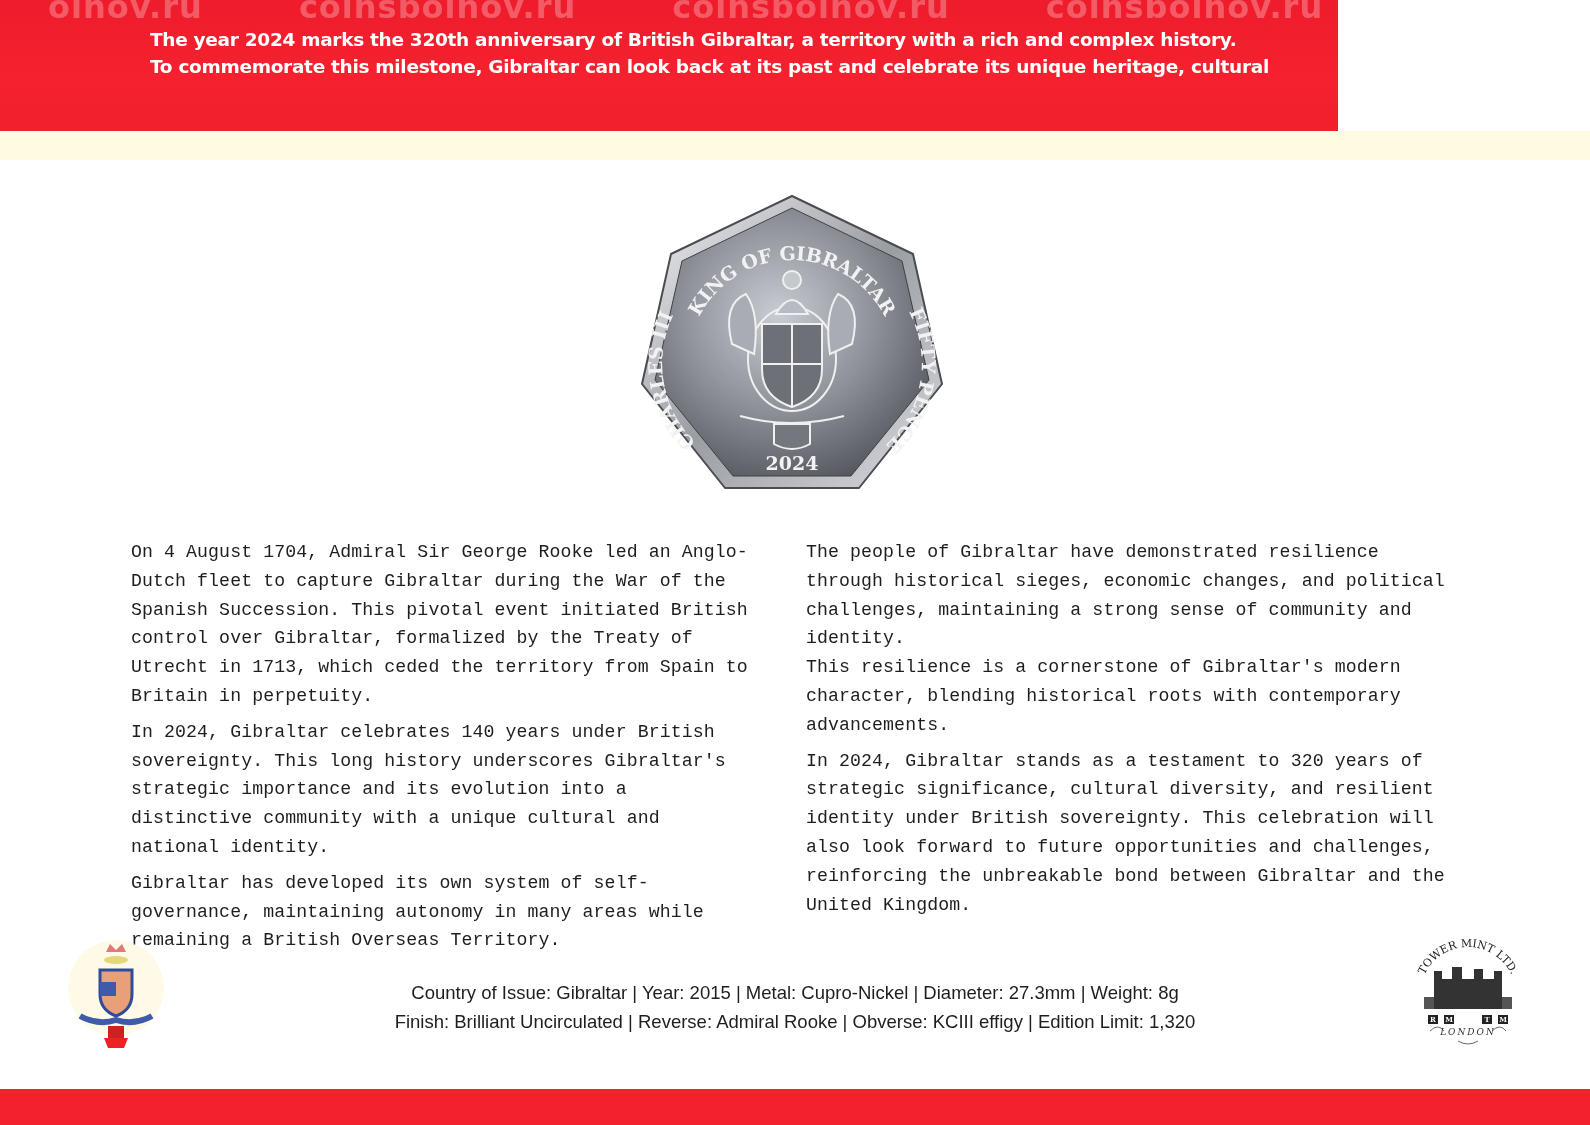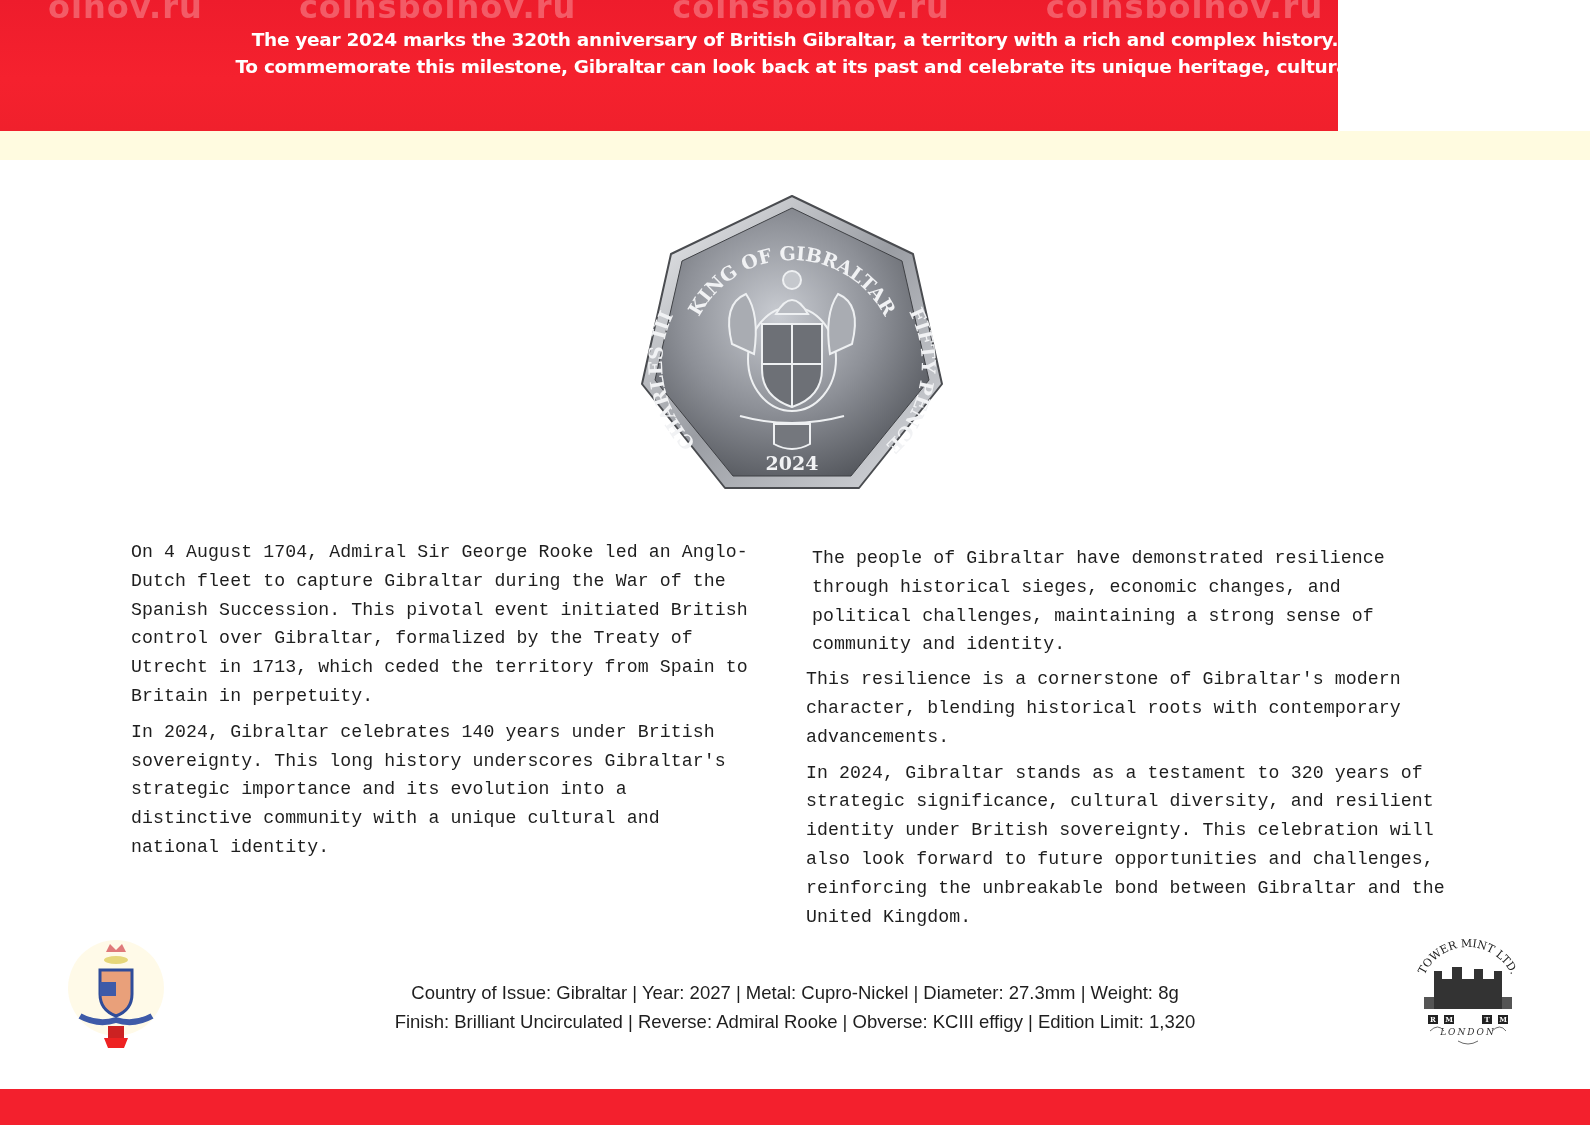--- a/index.html
+++ b/index.html
@@ -19,21 +19,21 @@
   }
   .watermark-row {
     position: absolute; left: 0; top: -12px; width: 1590px; height: 30px;
     display: flex; justify-content: space-around;
     font-family: "DejaVu Sans", sans-serif; font-weight: bold;
     font-size: 32px; color: rgba(255,255,255,0.28); letter-spacing: 1px;
     white-space: nowrap;
   }
   .intro {
     position: absolute; left: 150px; top: 26px; width: 1290px;
-    text-align: center; color: #ffffff;
+    color: #ffffff;
     font-family: "DejaVu Sans", sans-serif; font-weight: bold;
     font-size: 18.5px; line-height: 27px; letter-spacing: -0.3px;
   }
   .coin-wrap {
     position: absolute; left: 636px; top: 194px; width: 312px; height: 304px;
   }
   .coin-wrap svg { width: 100%; height: 100%; display: block; }
   .col {
     position: absolute; font-size: 18.2px; line-height: 28.8px; color: #1e1e1e;
     letter-spacing: 0.1px;
@@ -110,30 +110,31 @@
       <path d="M216 150 q10 -40 -14 -50 q-14 20 -8 60 z" fill="#a9acb2"></path>
       <path d="M104 222 q52 14 104 0"></path>
       <path d="M138 230 h36 v20 q-18 10 -36 0 z" fill="#74777d"></path>
     </g>
   </svg>
 </div>
 
 <div class="col col-left">
   <p>On 4 August 1704, Admiral Sir George Rooke led an Anglo-Dutch fleet to capture Gibraltar during the War of the Spanish Succession. This pivotal event initiated British control over Gibraltar, formalized by the Treaty of Utrecht in 1713, which ceded the territory from Spain to Britain in perpetuity.</p>
   <p>In 2024, Gibraltar celebrates 140 years under  British sovereignty. This long history underscores Gibraltar's strategic importance and its evolution into a distinctive community with a unique cultural and national identity.</p>
+  <p>Gibraltar has developed its own system of self-governance, maintaining autonomy in many areas while remaining a British Overseas Territory.</p>
 </div>
 
 <div class="col col-right">
-  <p style="margin:6px">The people of Gibraltar have demonstrated resilience through historical sieges, economic changes, and political challenges, maintaining a strong sense of community and identity.</p>
+  <p style="margin:0">The people of Gibraltar have demonstrated resilience through historical sieges, economic changes, and political challenges, maintaining a strong sense of community and identity.</p>
   <p>This resilience is a cornerstone of Gibraltar's modern character, blending historical roots with contemporary advancements.</p>
   <p>In 2024, Gibraltar stands as a testament to 320 years of strategic significance, cultural diversity, and resilient identity under British sovereignty. This celebration will also look forward to future opportunities and challenges, reinforcing the unbreakable bond between Gibraltar and the United Kingdom.</p>
 </div>
 
 <div class="specs">
-  <div>Country of Issue: Gibraltar | Year: 2027 | Metal: Cupro-Nickel | Diameter: 27.3mm | Weight: 8g</div>
+  <div>Country of Issue: Gibraltar | Year: 2015 | Metal: Cupro-Nickel | Diameter: 27.3mm | Weight: 8g</div>
   <div>Finish: Brilliant Uncirculated | Reverse: Admiral Rooke | Obverse: KCIII effigy | Edition Limit: 1,320</div>
 </div>
 
 <div class="crest">
   <svg viewBox="0 0 104 126" width="104" height="126" xmlns="http://www.w3.org/2000/svg">
     <circle cx="52" cy="58" r="48" fill="#fff6d8" opacity="0.6"></circle>
     <path d="M42 22 l4 -8 l6 6 l6 -6 l4 8 z" fill="#e07a7a"></path>
     <ellipse cx="52" cy="30" rx="12" ry="4" fill="#e6d77a"></ellipse>
     <path d="M36 40 h32 v24 q0 16 -16 22 q-16 -6 -16 -22 z" fill="#e9a07a" stroke="#2f4c9a" stroke-width="3"></path>
     <rect x="36" y="52" width="16" height="14" fill="#3e5aa8"></rect>

